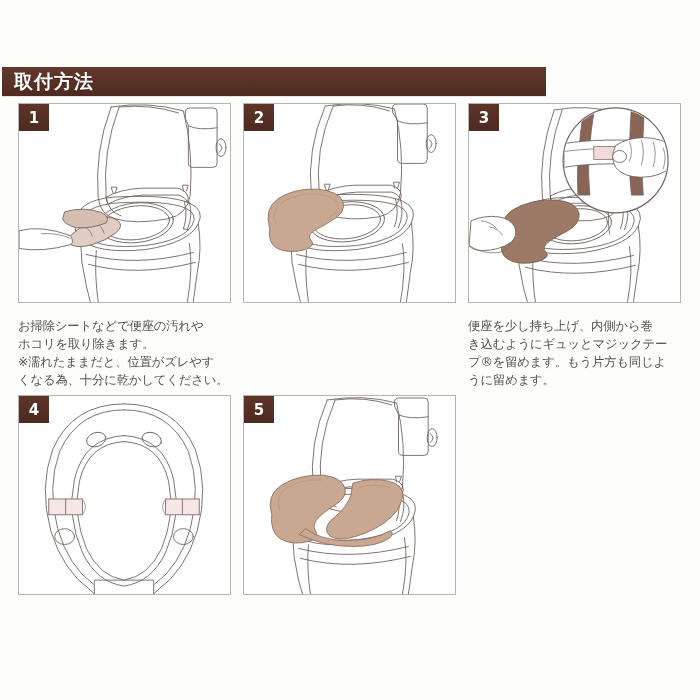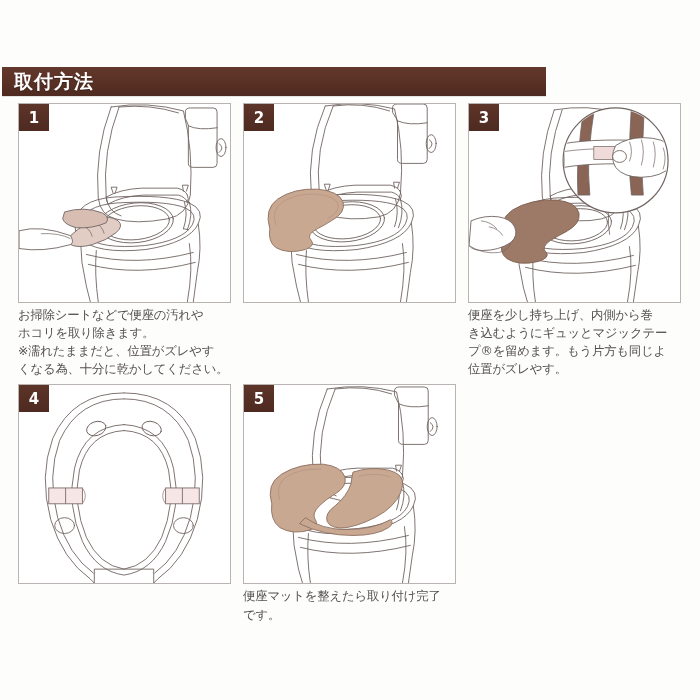--- a/index.html
+++ b/index.html
@@ -65,21 +65,21 @@
     width:30px;height:27px;
     background:linear-gradient(180deg,#5d3428 0%,#4e2a20 100%);
     color:#fff;
     font-size:15px;
     font-weight:bold;
     display:flex;align-items:center;justify-content:center;
     z-index:6;
     letter-spacing:0;
   }
   .caption{
-    margin-top:3px;
+    margin-top:14px;
     font-size:12.4px;
     line-height:1.46;
     color:#55504e;
     white-space:pre-line;
     letter-spacing:-0.2px;
     font-family:"DejaVu Sans","Liberation Sans",sans-serif;
   }
   .art{
     position:absolute;inset:0;
     z-index:2;
@@ -267,21 +267,21 @@
                 </g>
 
                 <path d="M141 109 Q140 122 142 132" fill="none" stroke="#6f6360" stroke-width="0.8"></path>
               </g>
             </svg>
           </div>
         </div>
         <div class="caption">便座を少し持ち上げ、内側から巻
 き込むようにギュッとマジックテー
 プ®を留めます。もう片方も同じよ
-位置がズレやす。</div>
+うに留めます。</div>
       </div>
 
     </div>
 
     <div class="row">
 
       <div class="step">
         <div class="panel">
           <div class="badge">4</div>
           <div class="art">
@@ -359,22 +359,20 @@
                          Q88 146 84 138 Q81 130 92 122 Q104 112 108 100 Q109 92 110 88 Z" fill="#c9a892" stroke="#8d6e5e" stroke-width="0.9" stroke-linejoin="round"></path>
 
                 <path d="M56 140 Q80 152 110 152 Q134 152 146 144 Q152 140 148 136 Q130 146 104 146 Q78 146 62 134 Z" fill="#c9a892" stroke="#8d6e5e" stroke-width="0.9" stroke-linejoin="round"></path>
 
                 <path d="M36 116 Q31 100 44 92 Q58 84 78 85" fill="none" stroke="#b08c79" stroke-width="0.6"></path>
                 <path d="M116 92 Q134 88 148 93" fill="none" stroke="#b08c79" stroke-width="0.6"></path>
               </g>
             </svg>
           </div>
         </div>
-        <div class="caption">便座マットを整えたら取り付け完了
-です。</div>
       </div>
 
       <div class="step"></div>
 
     </div>
 
   </div>
 </div>
 
 </body></html>

